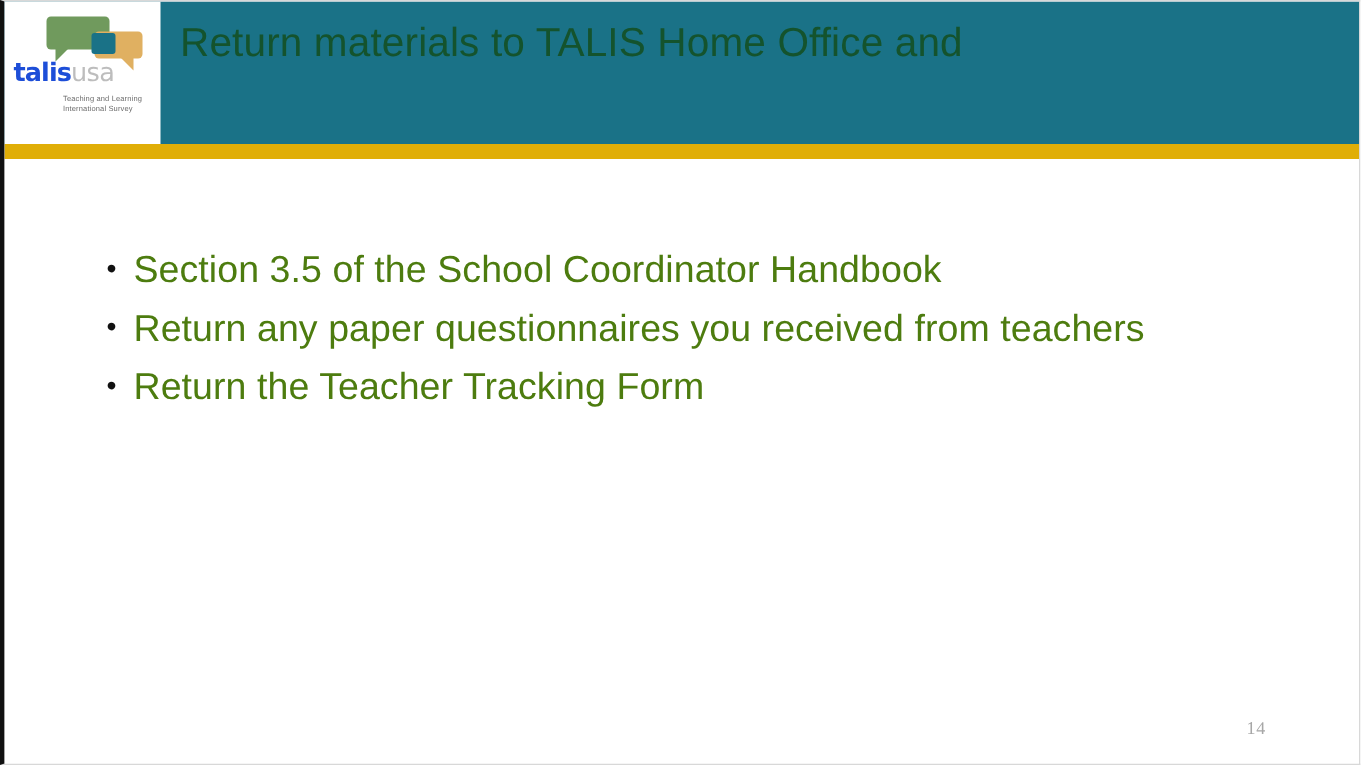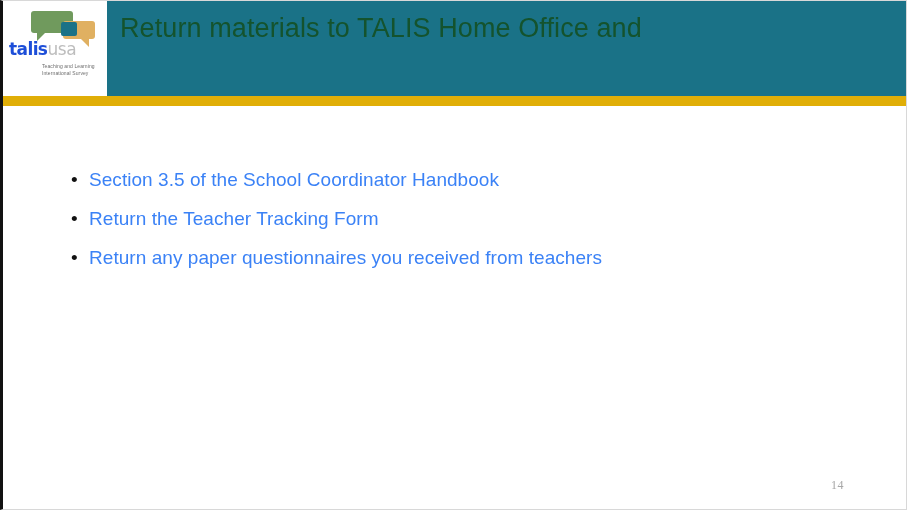--- a/index.html
+++ b/index.html
@@ -178,23 +178,23 @@
     margin: 0;
     padding: 0;
     list-style: none;
   }
   .bullet-item {
     display: block;
     position: relative;
     padding-left: 18px;
     margin: 0 0 15px 0;
     font-family: "Liberation Sans", sans-serif;
-    font-size: 19px;
+    font-size: 25px;
     line-height: 24px;
-    color: #3b82f6;
+    color: #4d7c0f;
     letter-spacing: 0.05px;
     white-space: nowrap;
   }
   .bullet-item::before {
     content: "\2022";
     position: absolute;
     left: 0;
     top: 0;
     font-size: 19px;
     line-height: 24px;
@@ -243,20 +243,20 @@
 
   </div>
 
   <div class="title">
     <span class="title-line">Return materials to TALIS Home Office and</span>
   </div>
 
   <div class="body">
     <div class="bullet-list">
       <span class="bullet-item">Section 3.5 of the School Coordinator Handbook</span>
+      <span class="bullet-item">Return any paper questionnaires you received from teachers</span>
       <span class="bullet-item">Return the Teacher Tracking Form</span>
-      <span class="bullet-item">Return any paper questionnaires you received from teachers</span>
     </div>
   </div>
 
   <div class="page-number">14</div>
 
 </div>
 
 </body></html>

